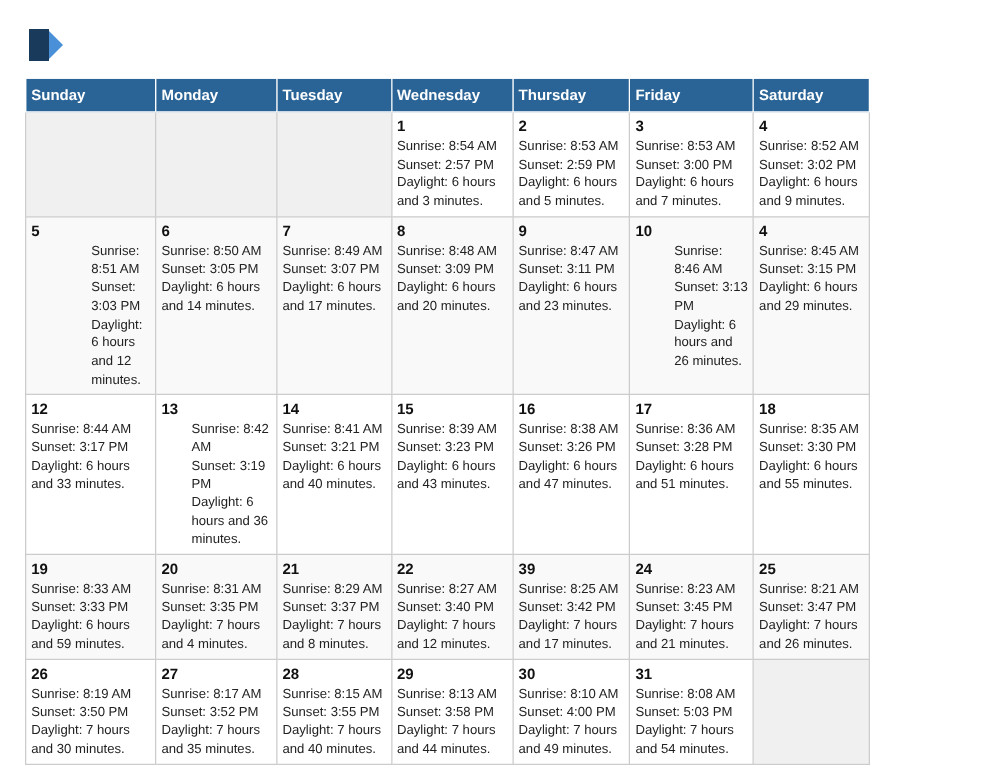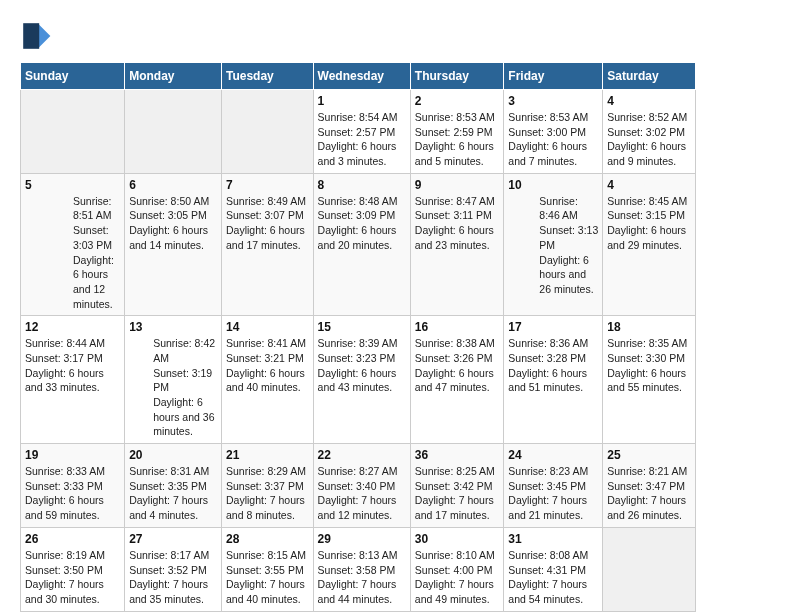--- a/index.html
+++ b/index.html
@@ -261,21 +261,21 @@
 Sunset: 3:37 PM
 Daylight: 7 hours and 8 minutes.</div>
           </td>
           <td>
             <span class="day-number">22</span>
             <div class="day-info" style="white-space: pre-line;">Sunrise: 8:27 AM
 Sunset: 3:40 PM
 Daylight: 7 hours and 12 minutes.</div>
           </td>
           <td>
-            <span class="day-number">36</span>
+            <span class="day-number">39</span>
             <div class="day-info" style="white-space: pre-line;">Sunrise: 8:25 AM
 Sunset: 3:42 PM
 Daylight: 7 hours and 17 minutes.</div>
           </td>
           <td>
             <span class="day-number">24</span>
             <div class="day-info" style="white-space: pre-line;">Sunrise: 8:23 AM
 Sunset: 3:45 PM
 Daylight: 7 hours and 21 minutes.</div>
           </td>
@@ -313,20 +313,20 @@
           </td>
           <td>
             <span class="day-number">30</span>
             <div class="day-info" style="white-space: pre-line;">Sunrise: 8:10 AM
 Sunset: 4:00 PM
 Daylight: 7 hours and 49 minutes.</div>
           </td>
           <td>
             <span class="day-number">31</span>
             <div class="day-info" style="white-space: pre-line;">Sunrise: 8:08 AM
-Sunset: 4:31 PM
+Sunset: 5:03 PM
 Daylight: 7 hours and 54 minutes.</div>
           </td>
           <td class="empty-cell"></td>
         </tr>
       </tbody>
   </table>
 </div>
 
 </body></html>

